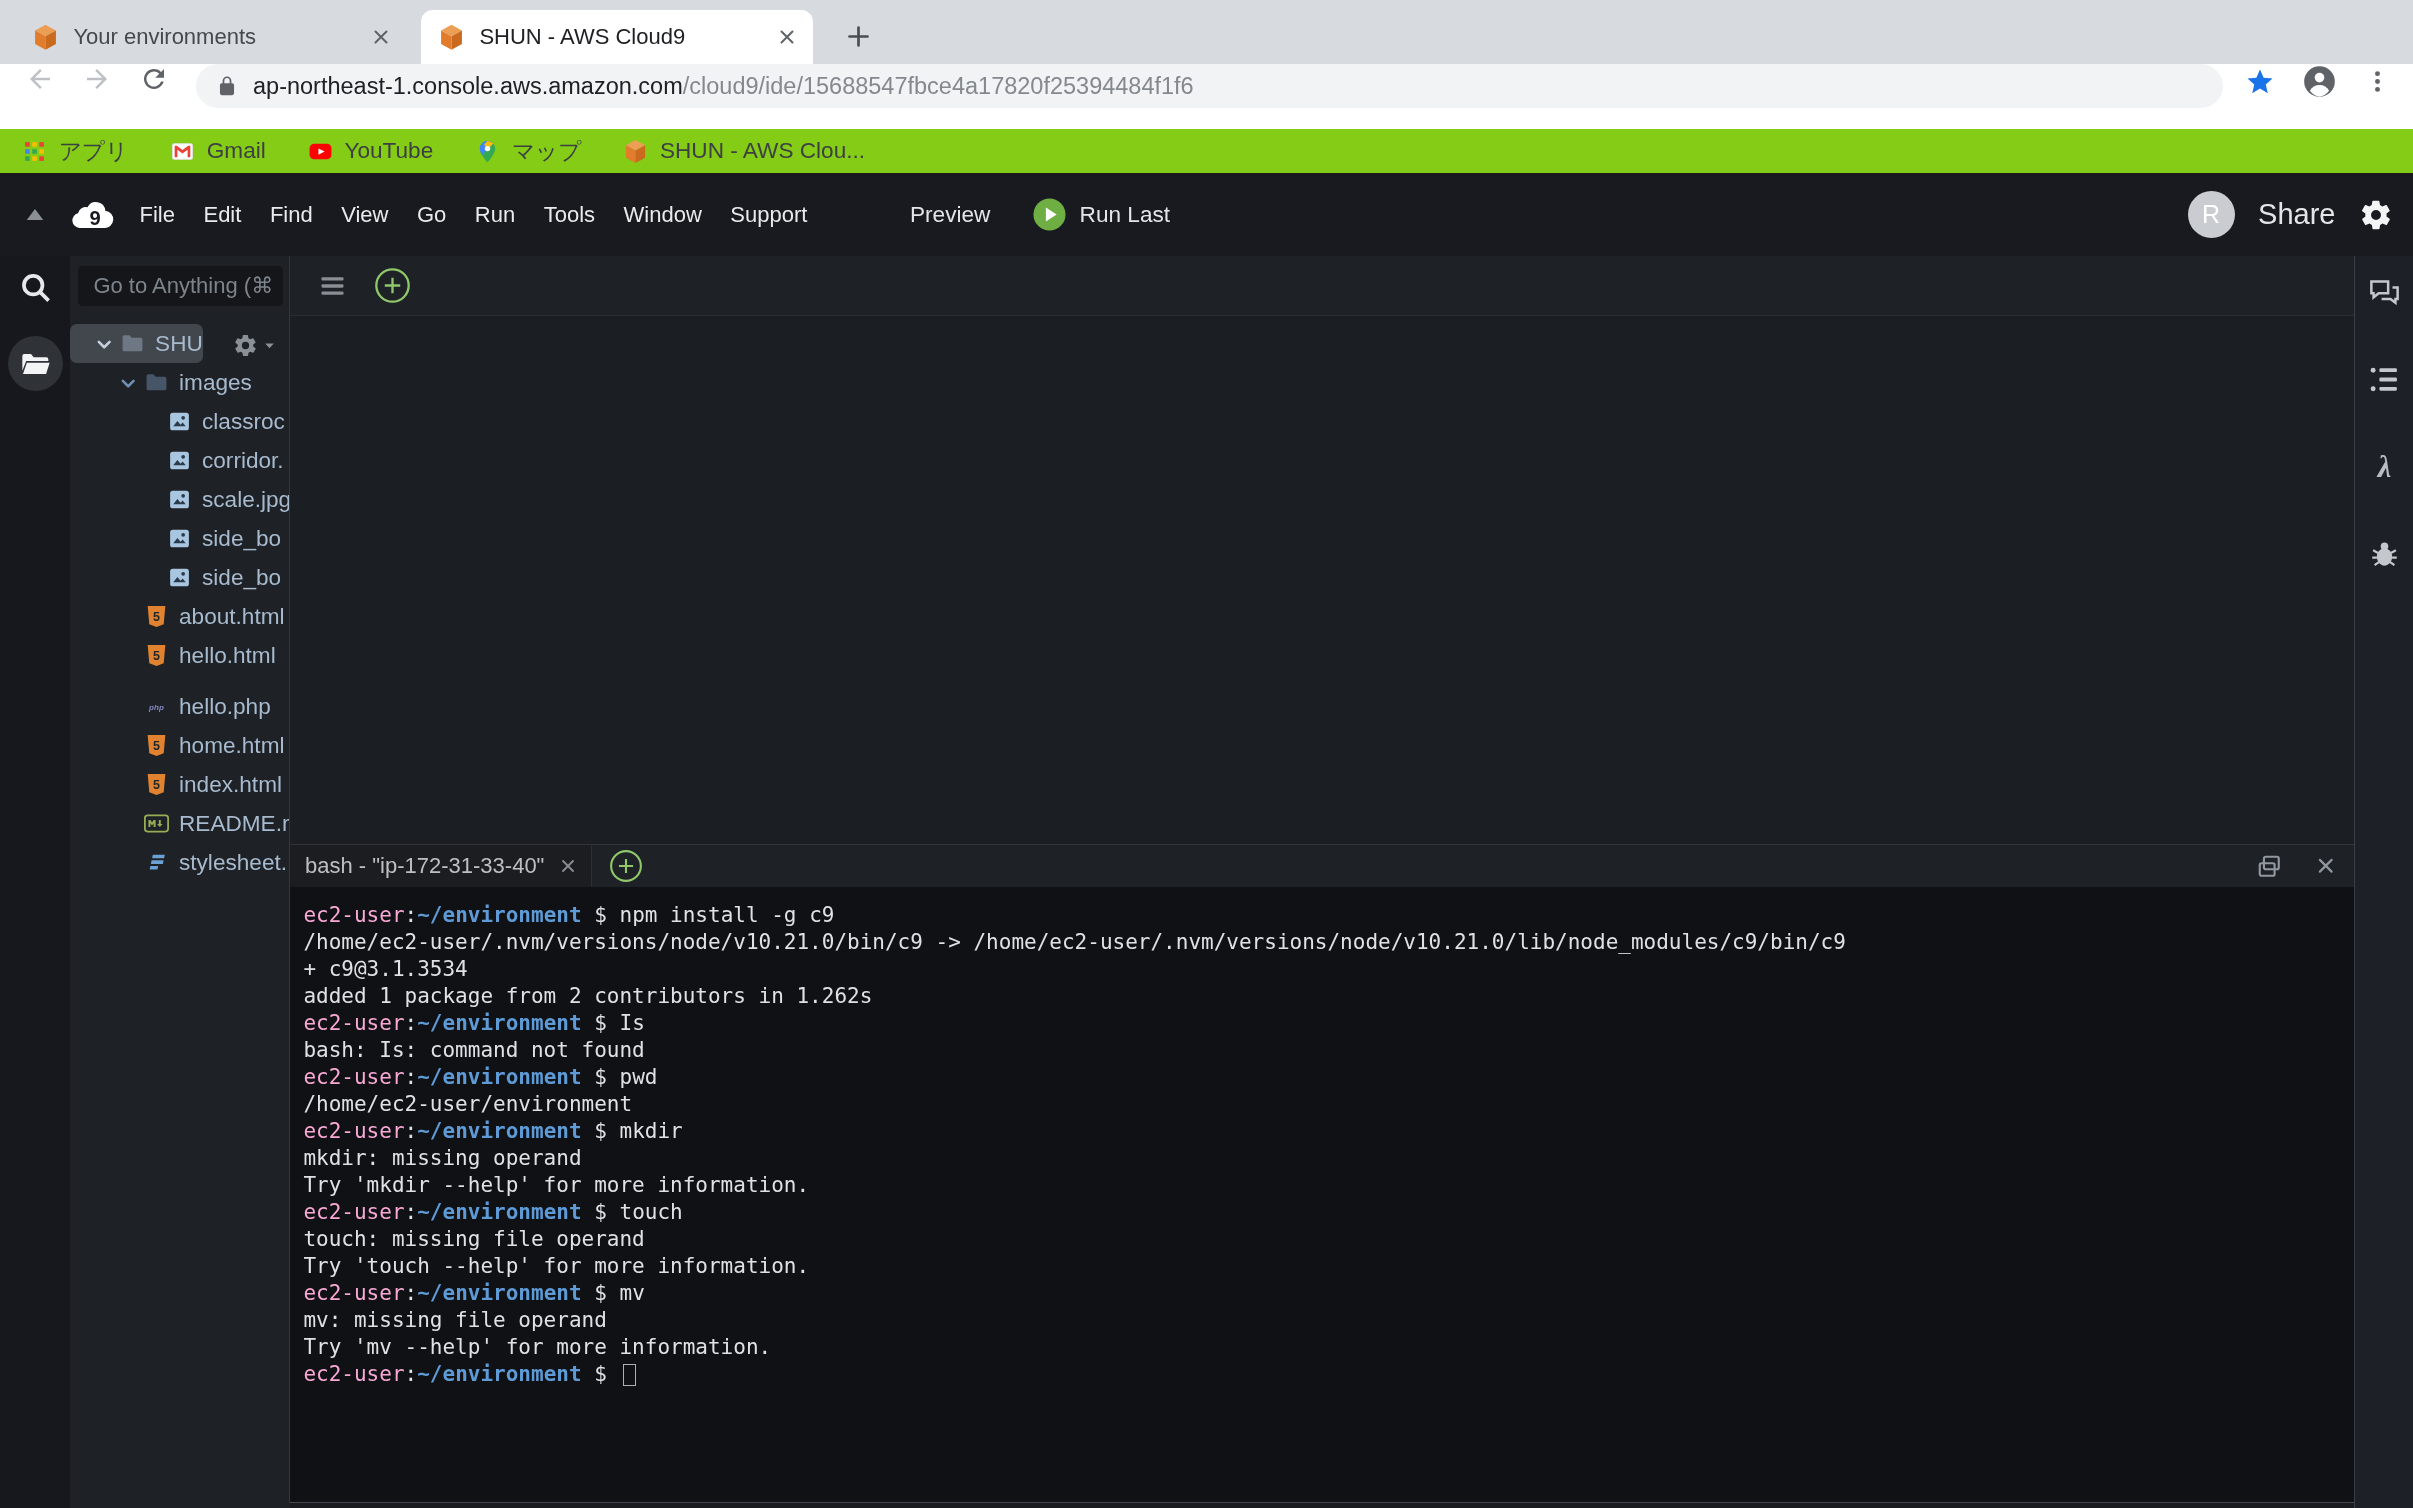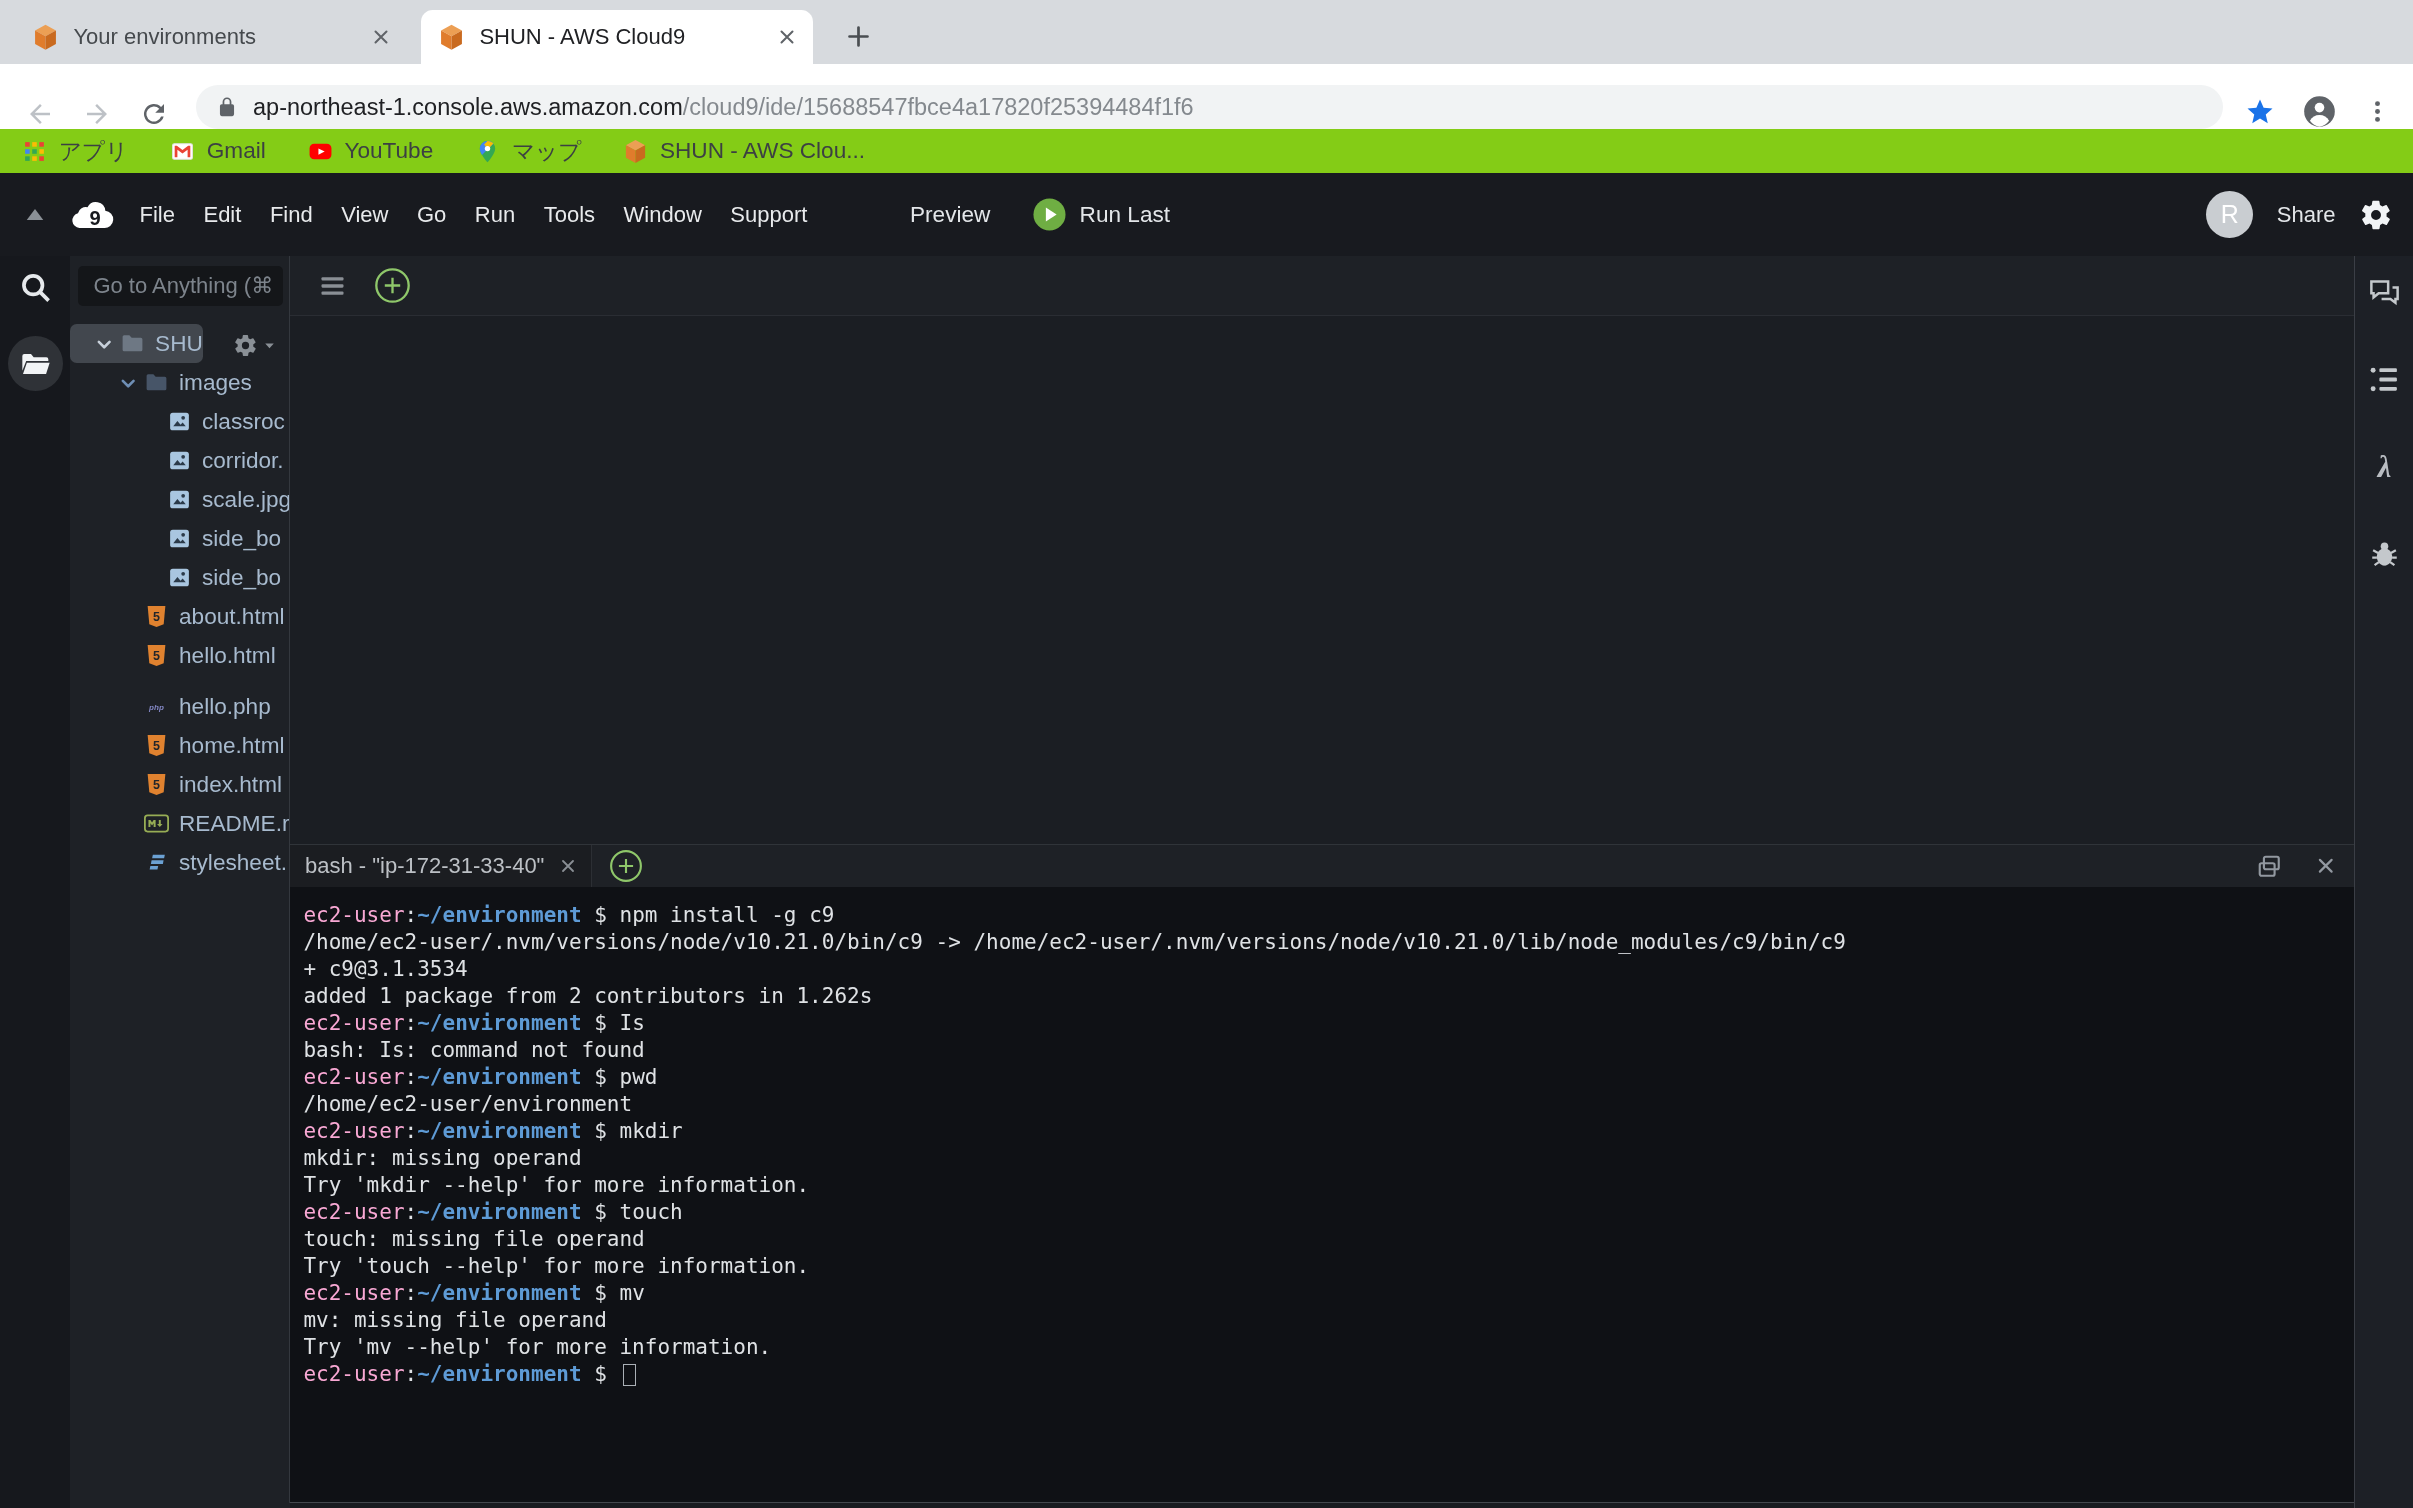--- a/index.html
+++ b/index.html
@@ -14,21 +14,21 @@
   .tab { position:absolute; top:10px; height:54px; display:flex; align-items:center; border-radius:11.7px 11.7px 0 0; padding:0 15px 0 18.4px; }
   .tab.inactive { left:15px; width:392px; color:#45494d; }
   .tab.active { left:421px; width:392px; background:#fff; color:#202124; }
   .tab-fav { width:25px; height:28.5px; }
   .tab-title { font-size:22px; margin-left:15px; flex:1; white-space:nowrap; overflow:hidden; }
   .tab-close { width:22px; height:22px; color:#5f6368; }
   .newtab { position:absolute; left:840px; top:18.4px; width:37px; height:37px; color:#4a4e52; display:flex; align-items:center; justify-content:center; }
   .newtab .ic { width:27px; height:27px; }
 
   
-  .toolbar { position:absolute; top:64px; left:0; right:0; height:65px; background:#fff; display:flex; align-items:flex-end; padding:8px 22px 0 25px; }
+  .toolbar { position:absolute; top:64px; left:0; right:0; height:65px; background:#fff; display:flex; align-items:flex-start; padding:0 22px 0 25px; }
   .nav-ic { width:30px; height:30px; margin-right:27px; }
   .nav-back, .nav-fwd { color:#bdc1c6; }
   .nav-reload { color:#5f6368; }
   .urlbar { flex:1; height:44px; margin:0 22px 0 0; background:#f1f3f4; border-radius:22px; display:flex; align-items:center; padding:0 20px; overflow:hidden; }
   .lock-ic { width:22px; height:22px; color:#5f6368; flex:none; }
   .url-text { margin-left:15px; font-size:23.5px; white-space:nowrap; }
   .url-domain { color:#202124; }
   .url-path { color:#84898e; }
   .tb-right { display:flex; align-items:center; gap:27px; }
   .star-ic { width:30px; height:30px; }
@@ -47,21 +47,21 @@
   .m-left { position:absolute; left:23.5px; top:0; height:83px; display:flex; align-items:center; gap:23.5px; }
   .tri-ic { width:22px; height:15px; }
   .c9-ic { width:47px; height:35px; }
   .menus { display:flex; gap:28.5px; }
   .menu-item { font-size:22px; color:#e8eaec; white-space:nowrap; }
   .preview { position:absolute; left:910px; top:0; height:83px; display:flex; align-items:center; font-size:22.6px; color:#e3e6e9; }
   .runlast { position:absolute; left:1032px; top:0; height:83px; display:flex; align-items:center; gap:12.6px; font-size:22.6px; color:#e3e6e9; }
   .play-ic { width:35px; height:35px; }
   .m-right { position:absolute; right:20px; top:0; height:83px; display:flex; align-items:center; gap:23.5px; }
   .avatar-r { width:47px; height:47px; border-radius:50%; background:#c9cdd1; color:#fff; font-size:25px; display:flex; align-items:center; justify-content:center; }
-  .share { font-size:22px; color:#e3e6e9; }
+  .share { font-size:29px; color:#e3e6e9; }
   .gear-white { width:34px; height:34px; color:#f2f4f6; }
 
   .left-rail { position:absolute; left:0; top:83px; bottom:0; width:70px; background:#16181d; }
   .rail-search { position:absolute; left:17px; top:13.4px; width:37px; height:37px; }
   .folder-btn { position:absolute; left:7.5px; top:80px; width:55px; height:55px; border-radius:50%; background:#2f3237; display:flex; align-items:center; justify-content:center; }
   .folder-btn .ic { width:32px; height:32px; }
 
   .tree-panel { position:absolute; left:70px; top:83px; bottom:0; width:220px; background:#1e2126; overflow:hidden; }
   .goto { margin:10px 6.7px 0 8.4px; height:40px; background:#141619; border-radius:5px; color:#7d848c; font-size:22px; line-height:40px; padding:0 15px; white-space:nowrap; overflow:hidden; }
   .tree-gear { position:absolute; right:11.7px; top:77px; display:flex; align-items:center; gap:3.4px; }

